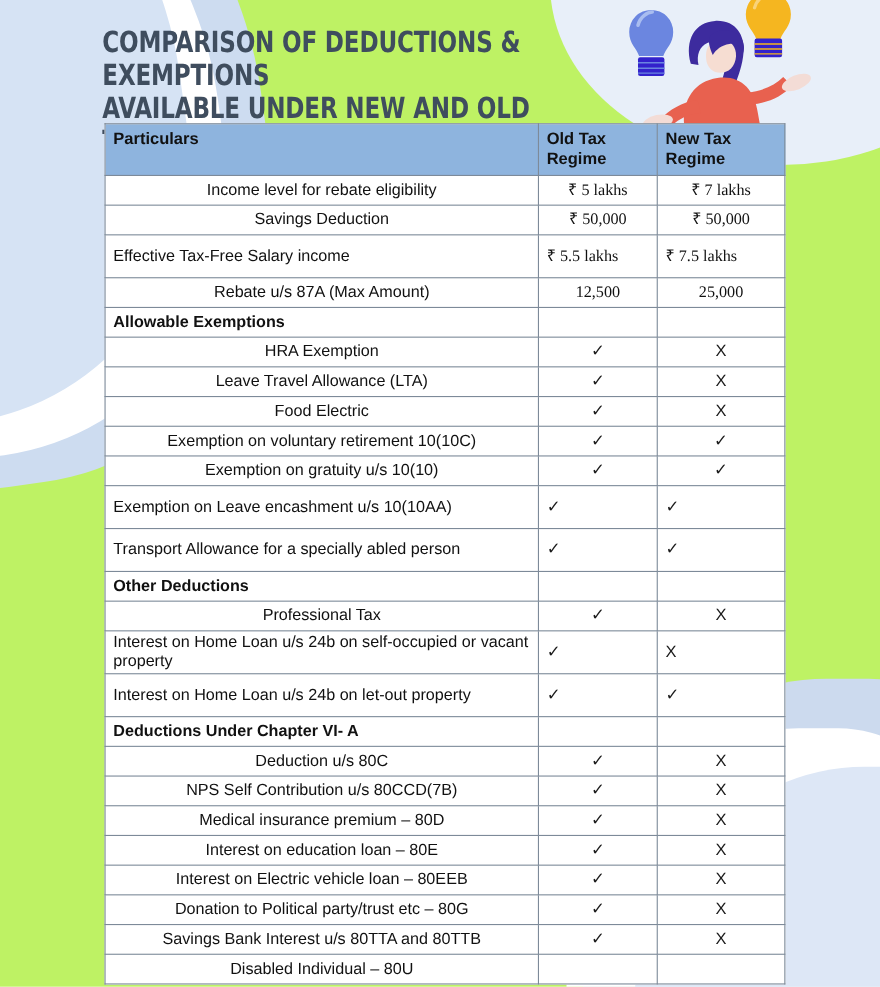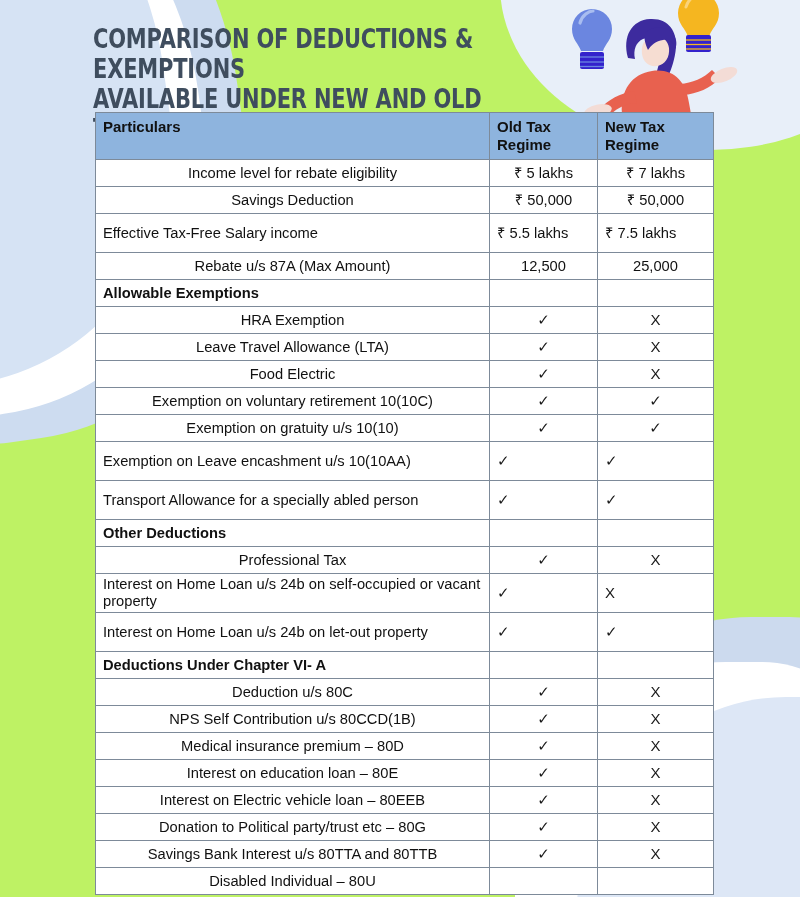--- a/index.html
+++ b/index.html
@@ -177,21 +177,21 @@
     font-size: 15px;
     color: #1a1a1a;
   }
   td.mark .cross {
     font-size: 15px;
     color: #1a1a1a;
   }
   tr.tall td { height: 34px; }
   tr.norm td { height: 22px; text-align: center; }
   tr.sec  td { height: 22px; }
-  td.val { font-size: 14.7px; }
+  td.val { font-size: 14.7px; font-family: Liberation Serif, serif; }
 </style>
 </head>
 <body>
 
 <div id="page">
 
   <div class="deco deco-top-right"></div>
   <div class="deco deco-left-outer"></div>
   <div class="deco deco-left-inner"></div>
   <div class="deco deco-left-core"></div>
@@ -345,21 +345,21 @@
             <td>Deductions Under Chapter VI- A</td>
             <td class="val"></td>
             <td class="val"></td>
           </tr>
           <tr class="norm">
             <td>Deduction u/s 80C</td>
             <td class="mark"><span class="tick">✓</span></td>
             <td class="mark"><span class="cross">X</span></td>
           </tr>
           <tr class="norm">
-            <td>NPS Self Contribution u/s 80CCD(1B)</td>
+            <td>NPS Self Contribution u/s 80CCD(7B)</td>
             <td class="mark"><span class="tick">✓</span></td>
             <td class="mark"><span class="cross">X</span></td>
           </tr>
           <tr class="norm">
             <td>Medical insurance premium – 80D</td>
             <td class="mark"><span class="tick">✓</span></td>
             <td class="mark"><span class="cross">X</span></td>
           </tr>
           <tr class="norm">
             <td>Interest on education loan – 80E</td>

